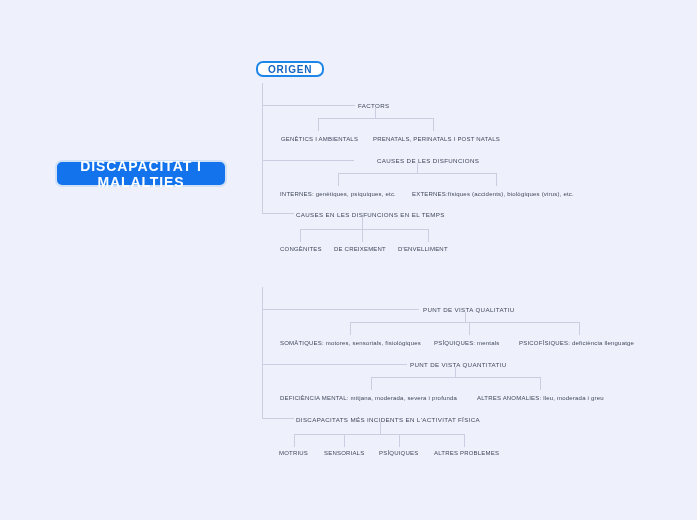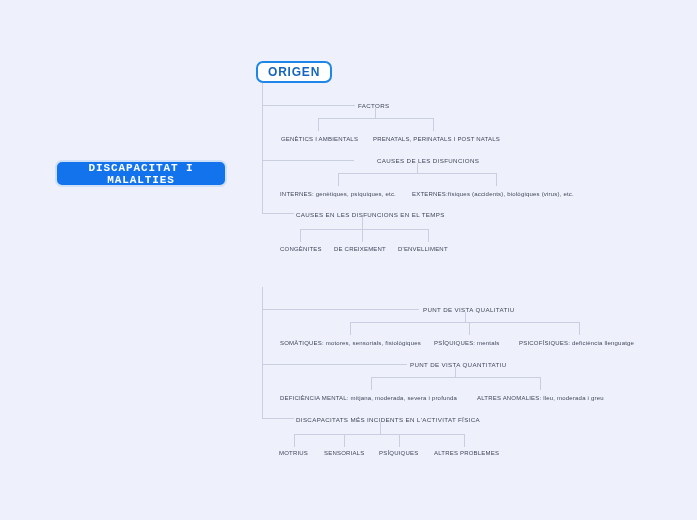--- a/index.html
+++ b/index.html
@@ -24,46 +24,45 @@
     position: absolute;
     left: 55px;
     top: 160px;
     width: 172px;
     height: 27px;
     background: #1273ec;
     border: 2px solid #cfe0f7;
     border-radius: 7px;
     box-sizing: border-box;
     color: #ffffff;
-    font-size: 11px;
+    font-size: 14px;
     font-weight: bold;
     letter-spacing: 0.9px;
     display: flex;
     align-items: center;
     justify-content: center;
     text-align: center;
-    font-family: Liberation Mono, monospace;
   }
 
   
   .branch-node {
     position: absolute;
     background: #ffffff;
     border: 2px solid #1e86e8;
     border-radius: 7px;
     box-sizing: border-box;
     color: #1565c0;
-    font-size: 12px;
+    font-size: 10px;
     font-weight: bold;
     letter-spacing: 0.8px;
     display: flex;
     align-items: center;
     justify-content: center;
     padding: 0 10px;
-    height: 22px;
+    height: 16px;
     white-space: nowrap;
   }
   #branch-origen  { left: 256px; top: 61px; }
   #branch-classif { left: 256px; top: 265px; }
 
   
   .line-h, .line-v {
     position: absolute;
     background: #c9cfe0;
   }

